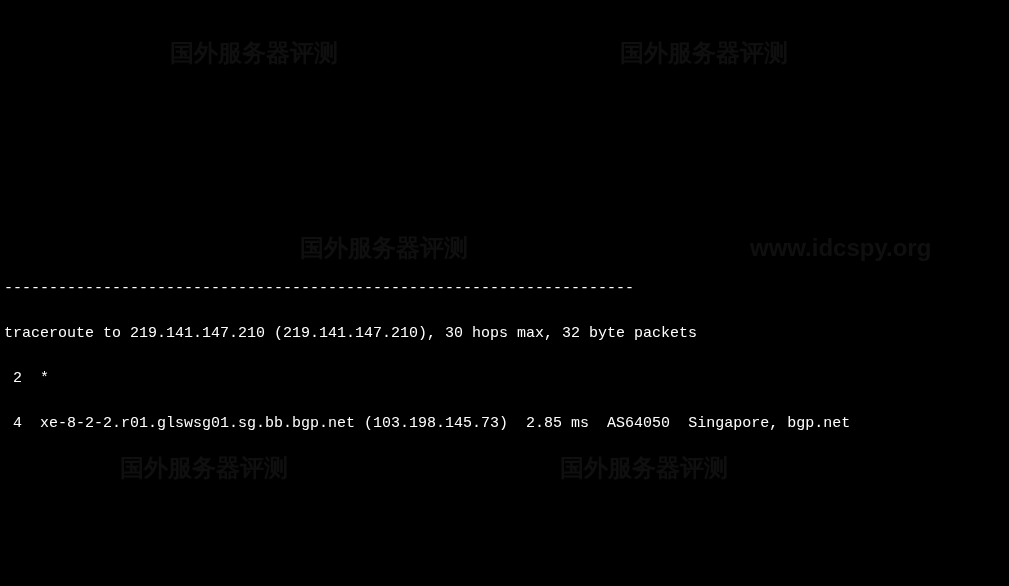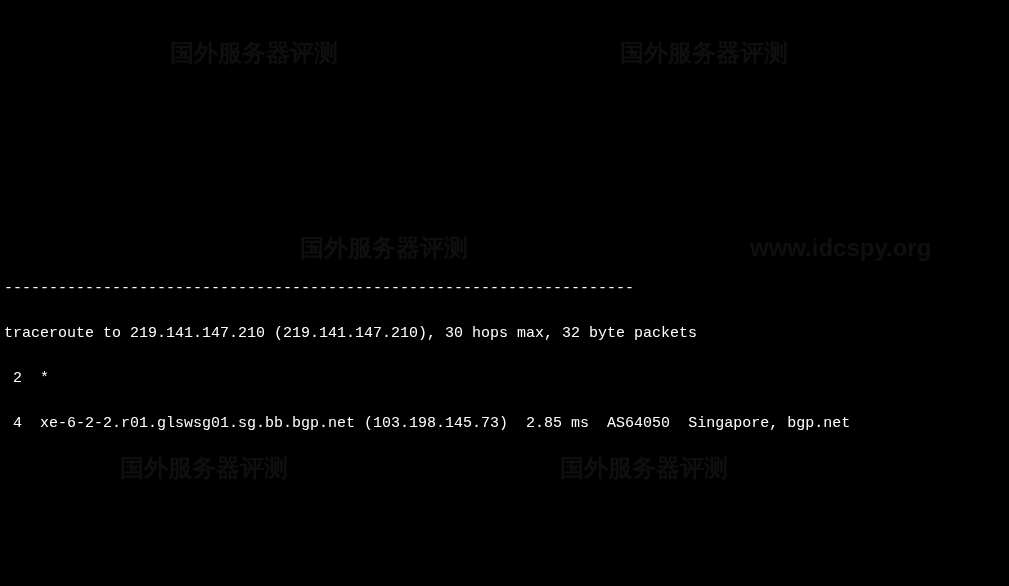--- a/index.html
+++ b/index.html
@@ -50,21 +50,21 @@
 <div class="watermark wm2">国外服务器评测</div>
 <div class="watermark wm3">国外服务器评测</div>
 <div class="watermark wm4">www.idcspy.org</div>
 <div class="watermark wm5">国外服务器评测</div>
 <div class="watermark wm6">国外服务器评测</div>
 
 <div class="terminal">
 <div>----------------------------------------------------------------------</div>
 <div>traceroute to 219.141.147.210 (219.141.147.210), 30 hops max, 32 byte packets</div>
 <div> 2  *</div>
-<div> 4  xe-6-2-2.r01.glswsg01.sg.bb.bgp.net (103.198.145.73)  2.85 ms  AS64050  Singapore, bgp.net</div>
+<div> 4  xe-8-2-2.r01.glswsg01.sg.bb.bgp.net (103.198.145.73)  2.85 ms  AS64050  Singapore, bgp.net</div>
 
 
 
 
 
 
 
 
 
 

